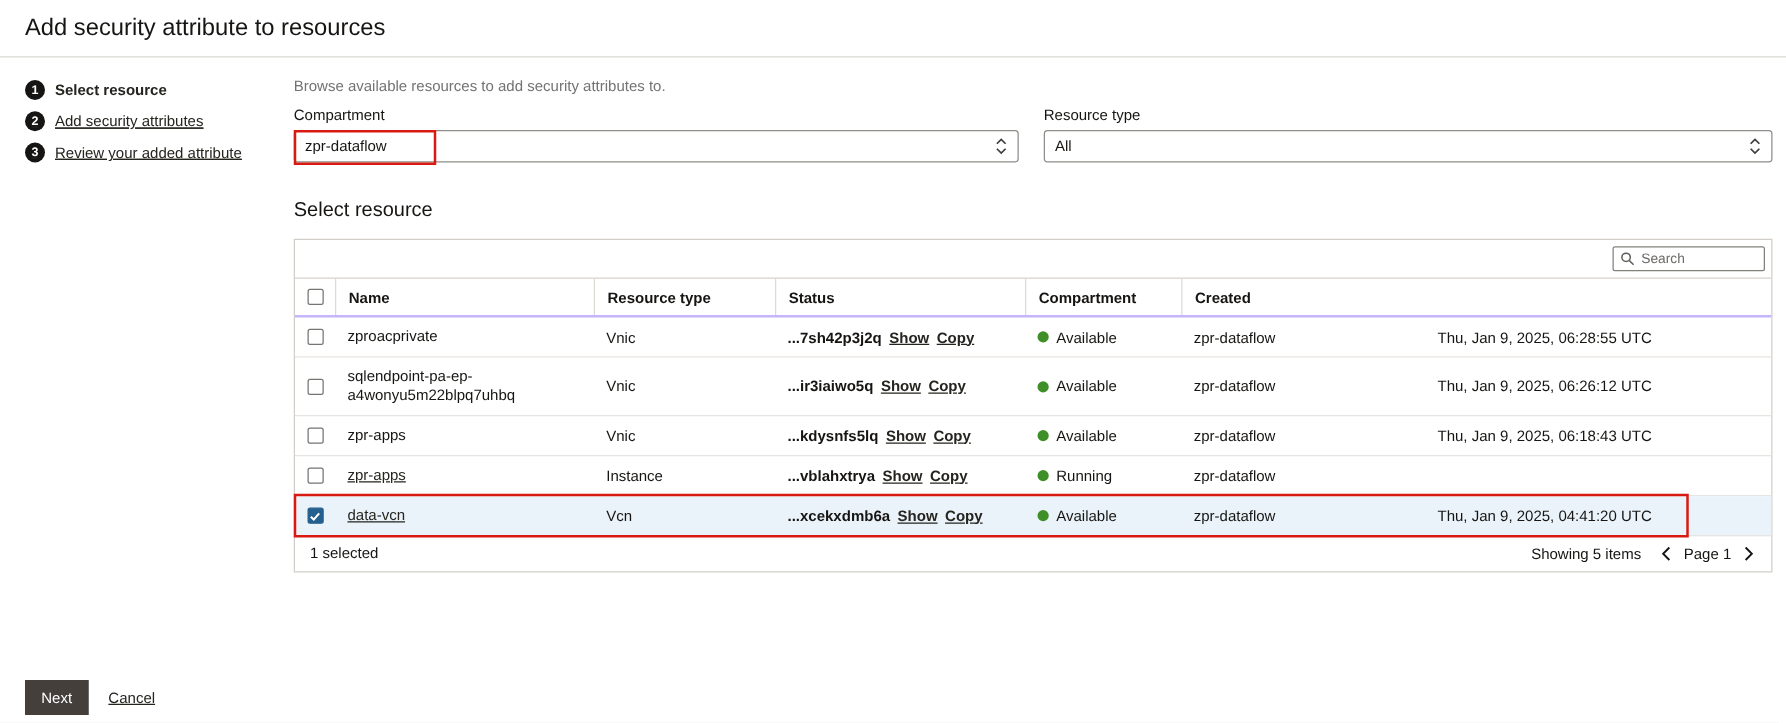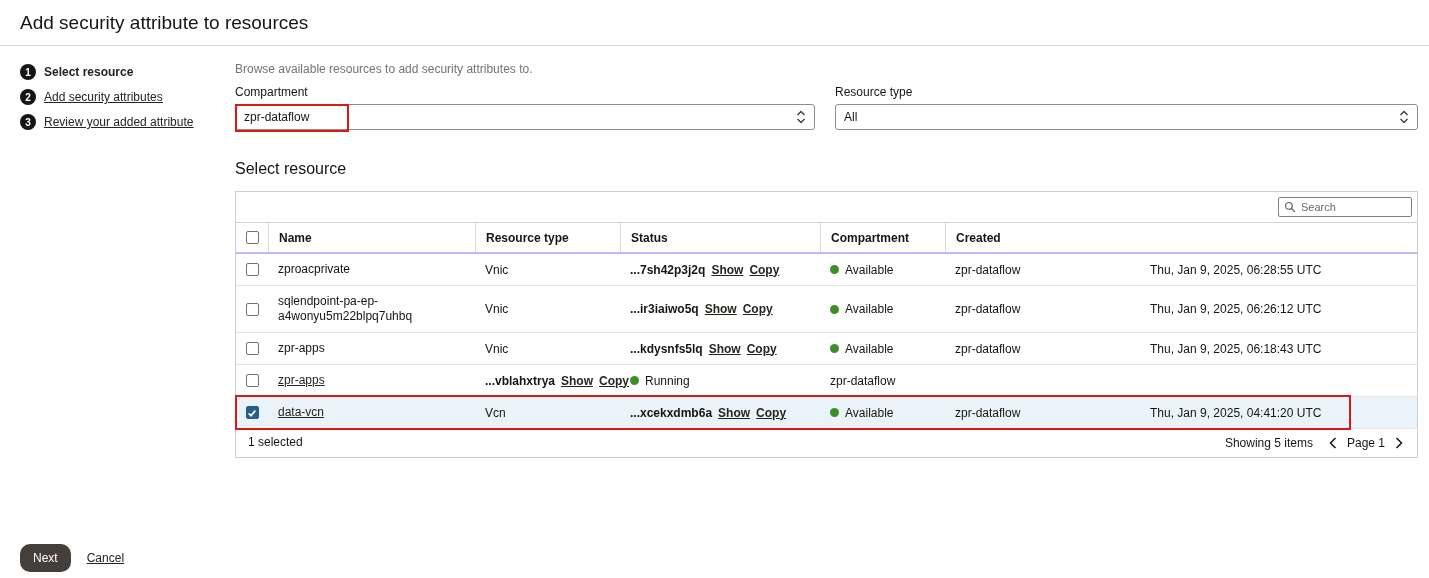--- a/index.html
+++ b/index.html
@@ -33,21 +33,21 @@
             display: flex; align-items: center; justify-content: space-between; padding: 0 8px; cursor: pointer; }
   .select-value { font-size: 12px; color: #161513; }
   .select-chevrons { display: flex; align-items: center; }
 
   
   .section-title { font-size: 16px; font-weight: 400; margin-bottom: 13px; color: #161513; }
 
   
   .table-card { border: 1px solid #d2cfca; background: #fff; }
   .table-toolbar { display: flex; justify-content: flex-end; padding: 5px 5px; }
-  .search-box { display: flex; align-items: center; gap: 5px; width: 134px; height: 20px;
+  .search-box { display: flex; align-items: center; gap: 5px; width: 122px; height: 20px;
                 border: 1px solid #83817d; border-radius: 2px; padding: 0 5px; background: #fff; }
   .search-box input { border: none; outline: none; width: 100%; font-size: 11px; font-family: inherit; color: #161513; }
   .search-box input::placeholder { color: #6b6a66; }
 
   .grid-row { display: grid; grid-template-columns: 32px 207px 145px 200px 125px 195px 1fr; align-items: stretch; }
   .thead { border-top: 1px solid #d6d2ce; border-bottom: 2px solid #c4b5fd; }
   .thead .cell { font-weight: 700; font-size: 12px; padding: 5px 10px; display: flex; align-items: center; }
   .thead .cell + .cell { border-left: 1px solid #ddd9d5; }
   .trow { border-bottom: 1px solid #e7e4e1; position: relative; }
   .trow .cell { font-size: 12px; padding: 8px 10px; display: flex; align-items: center; min-height: 31px; }
@@ -70,21 +70,21 @@
   .pager { display: flex; align-items: center; gap: 8px; }
   .pager-btn { background: none; border: none; cursor: pointer; display: flex; align-items: center; padding: 2px; }
 
   
   .annotation { position: absolute; border: 2px solid #d81a12; pointer-events: none; z-index: 3; }
   .annotation-compartment { left: -1px; top: -1px; height: calc(100% + 4px); width: 114px; }
   .annotation-row { left: -1px; top: -2px; height: calc(100% + 4px); width: 1116px; }
 
   
   .actions { position: absolute; left: 20px; bottom: 6px; display: flex; align-items: center; gap: 16px; }
-  .next-btn { background: #443f3b; color: #fff; border: none; border-radius: 10px; padding: 7px 13px;
+  .next-btn { background: #443f3b; color: #fff; border: none; border-radius: 0; padding: 7px 13px;
               font-size: 12px; font-family: inherit; cursor: pointer; }
   .cancel-link { font-size: 12px; color: #25241f; text-decoration: underline; cursor: pointer; }
 </style>
 </head>
 <body>
 
 <div class="page">
 
   <header class="page-header">
     <h1>Add security attribute to resources</h1>
@@ -223,20 +223,21 @@
           <div class="cell c-created">Thu, Jan 9, 2025, 06:18:43 UTC</div>
         </div>
 
         <div class="grid-row trow">
           <div class="cell c-check">
               <span class="cb"></span>
             </div>
           <div class="cell c-name">
               <a class="link">zpr-apps</a>
             </div>
+          <div class="cell">Instance</div>
           <div class="cell c-ocid">
             <span>...vblahxtrya</span>
             <a class="link">Show</a>
             <a class="link">Copy</a>
           </div>
           <div class="cell">
               <span class="status-dot"></span>
               <span>Running</span>
             </div>
           <div class="cell">zpr-dataflow</div>

